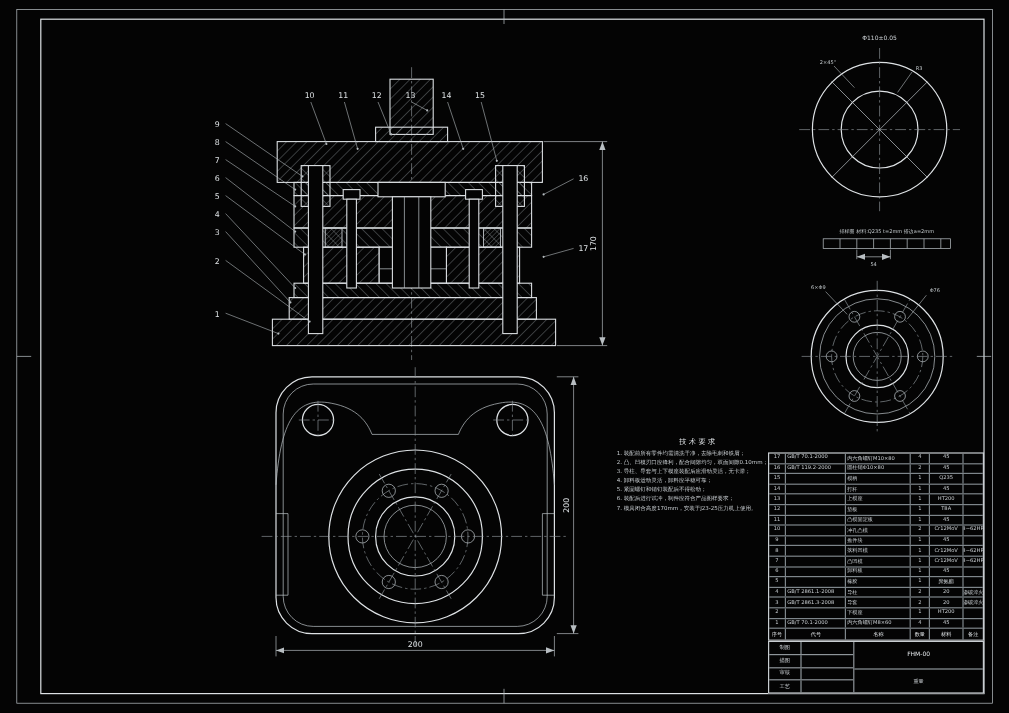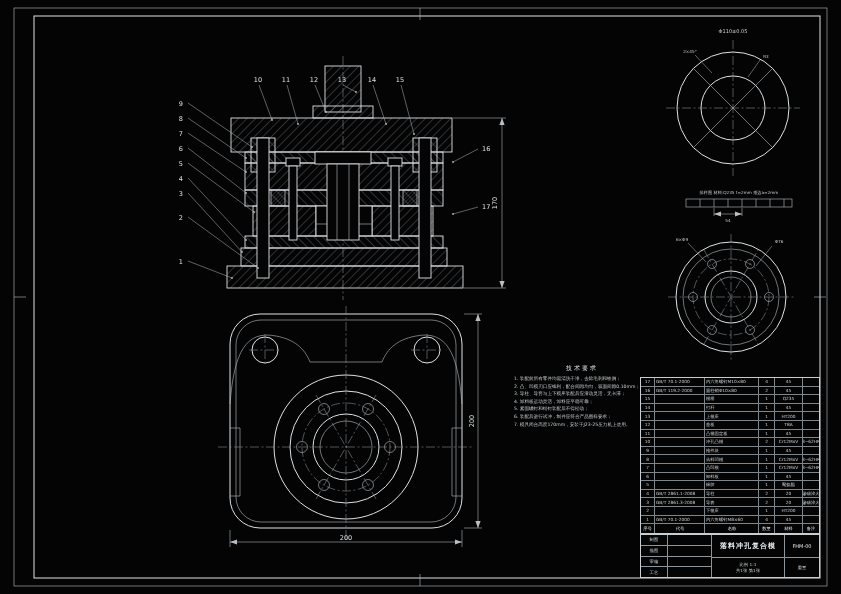--- a/index.html
+++ b/index.html
@@ -474,26 +474,19 @@
       </div>
       <div class="tb-lrow">
         <div class="tb-lab">审核</div>
           <div class="tb-val"></div>
       </div>
       <div class="tb-lrow">
         <div class="tb-lab">工艺</div>
           <div class="tb-val"></div>
       </div>
     </div>
-    <div class="tb-mid">
-      <div class="tb-title">落料冲孔复合模</div>
-      <div class="tb-scale">
-        <span><span>比例</span> <span>1:1</span></span>
-        <span>共1张 第1张</span>
-      </div>
-    </div>
     <div class="tb-right">
       <div class="tb-no">FHM-00</div>
       <div class="tb-wt">重量</div>
     </div>
   </div>
 
 </div>
 
 </body></html>

